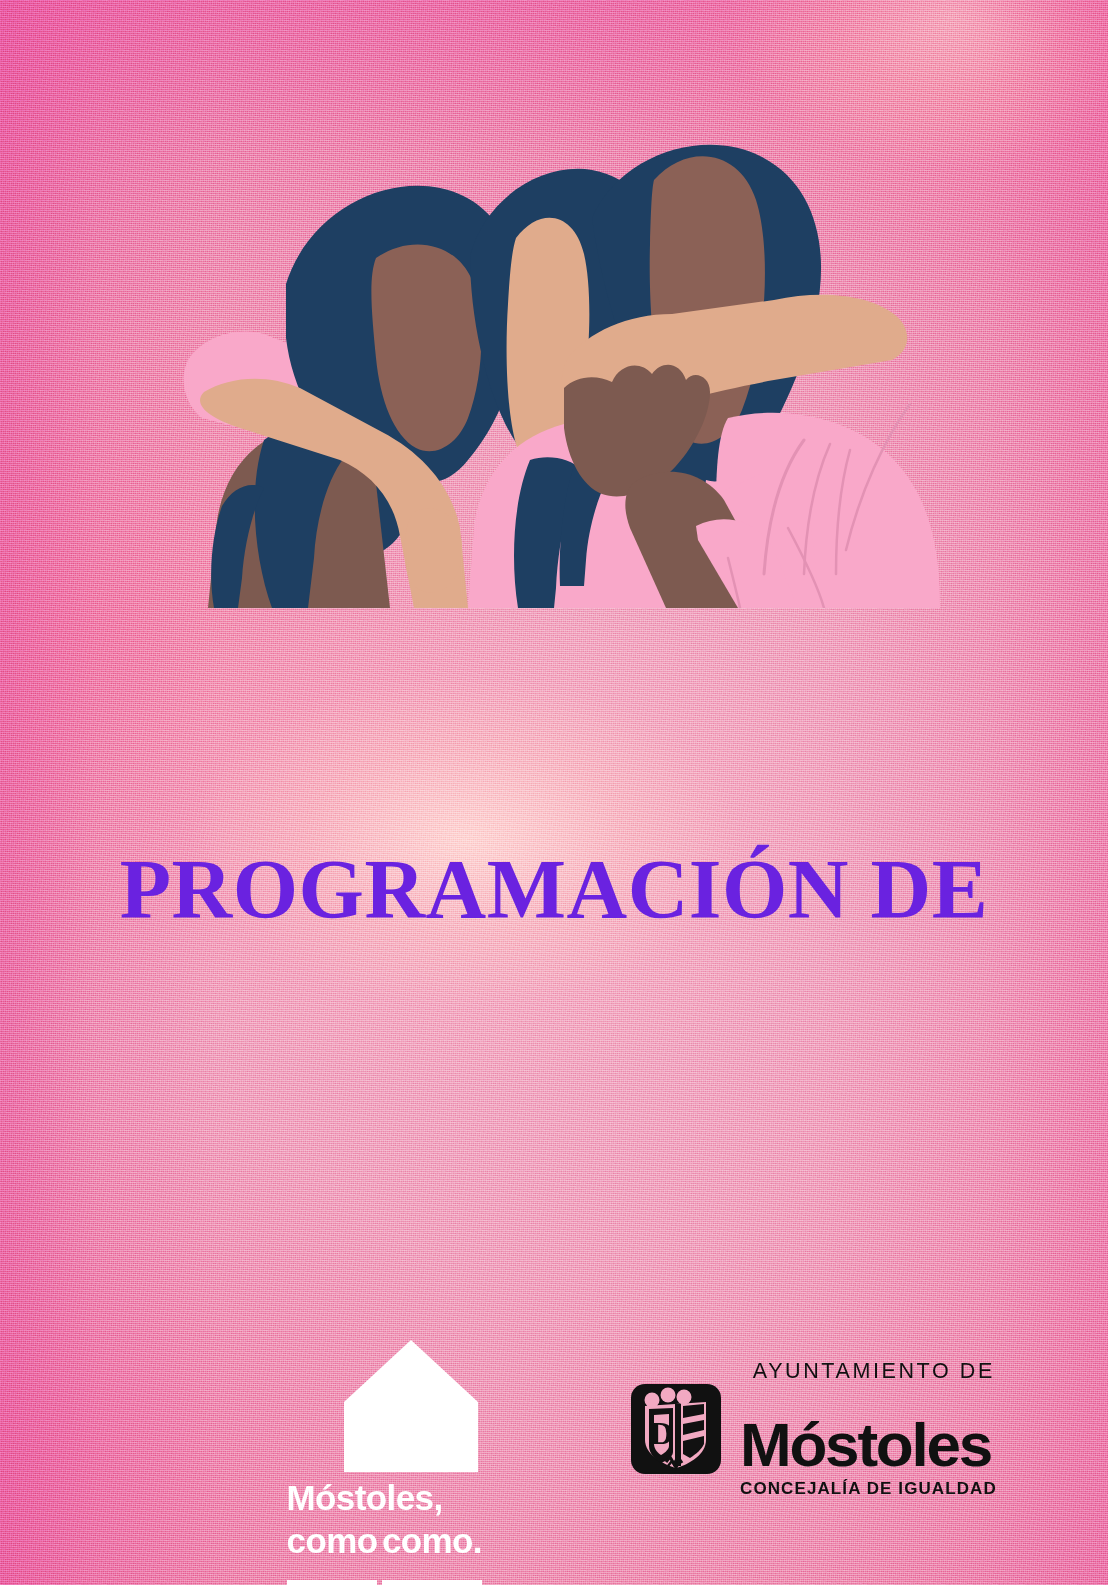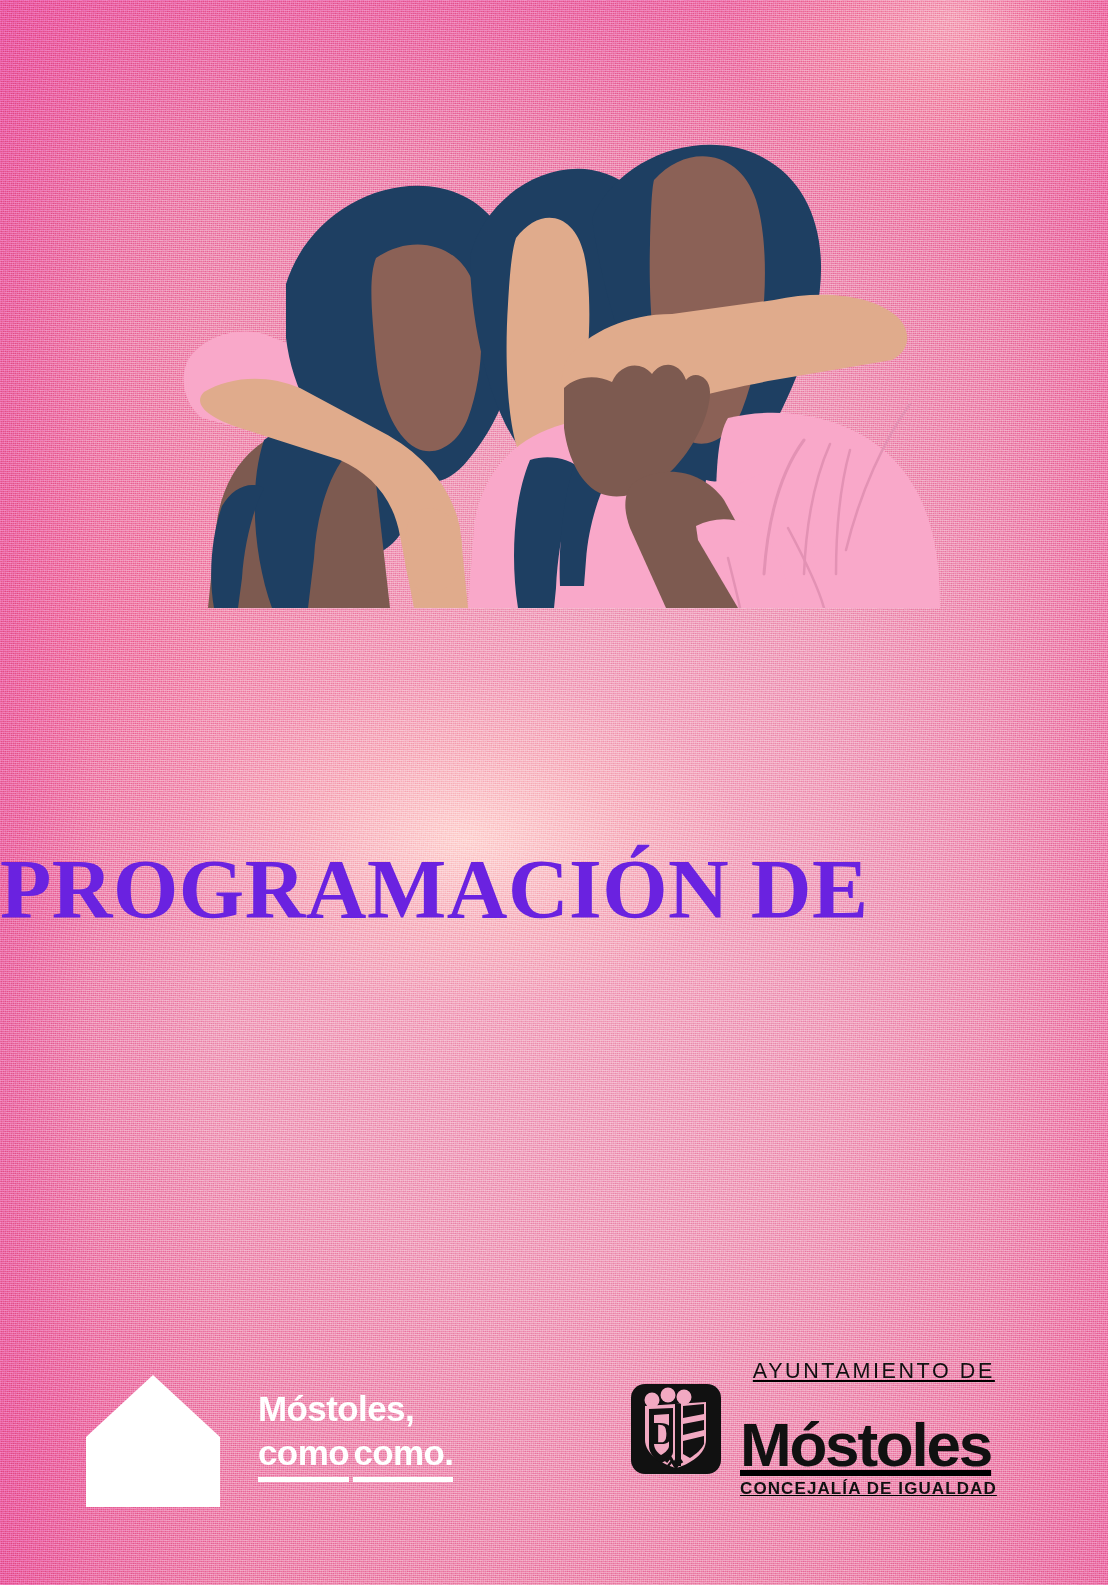--- a/index.html
+++ b/index.html
@@ -80,21 +80,21 @@
     height: 520px;
   }
   #illustration svg { display: block; width: 100%; height: 100%; }
 
   
   .title-block {
     position: absolute;
     left: 0;
     right: 0;
     top: 836px;
-    text-align: left;
+    text-align: center;
   }
   .title-line {
     font-family: "Liberation Serif", "DejaVu Serif", serif;
     font-weight: bold;
     color: #6a22e0;
     font-size: 84px;
     line-height: 1.28;
     letter-spacing: 0.5px;
     white-space: nowrap;
   }
@@ -105,20 +105,21 @@
 
   
   .logo-mostoles-nuevo {
     position: absolute;
     left: 82px;
     top: 1336px;
     width: 400px;
     height: 175px;
     display: flex;
     align-items: flex-end;
+    flex-direction: column;
   }
   .house-mark {
     width: 142px;
     height: 140px;
     flex: 0 0 auto;
   }
   .house-mark svg { display:block; width:100%; height:100%; }
   .nuevo-text {
     margin-left: 34px;
     padding-bottom: 4px;
@@ -128,21 +129,21 @@
     font-family: "Liberation Sans", sans-serif;
     font-weight: bold;
     font-size: 35px;
     line-height: 1.24;
     letter-spacing: -0.6px;
     display: block;
   }
   .nuevo-line.underlined {
     border-bottom: 5px solid #ffffff;
     display: inline-block;
-    padding-bottom: 3px;
+    padding-bottom: 17px;
     margin-bottom: 25px;
   }
 
   .logo-ayto {
     position: absolute;
     left: 628px;
     top: 1368px;
     width: 410px;
     height: 120px;
     display: flex;
@@ -151,21 +152,20 @@
   .crest {
     width: 96px;
     height: 100px;
     flex: 0 0 auto;
   }
   .crest svg { display:block; width:100%; height:100%; }
   .ayto-text {
     margin-left: 16px;
     position: relative;
     top: 1px;
-    text-decoration: underline;
   }
   .ayto-top {
     color: #111111;
     font-family: "Liberation Sans", sans-serif;
     font-weight: normal;
     font-size: 21.5px;
     letter-spacing: 2.6px;
     display: block;
     text-align: right;
     margin-bottom: -3px;

